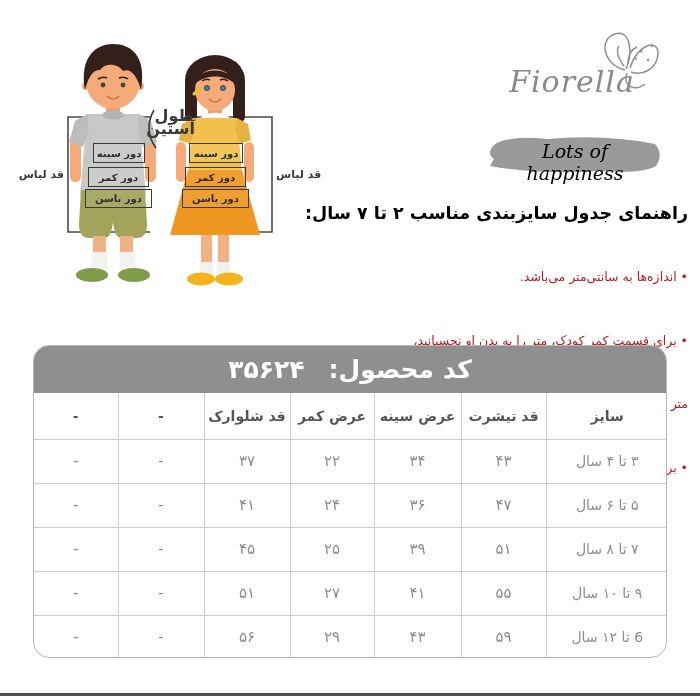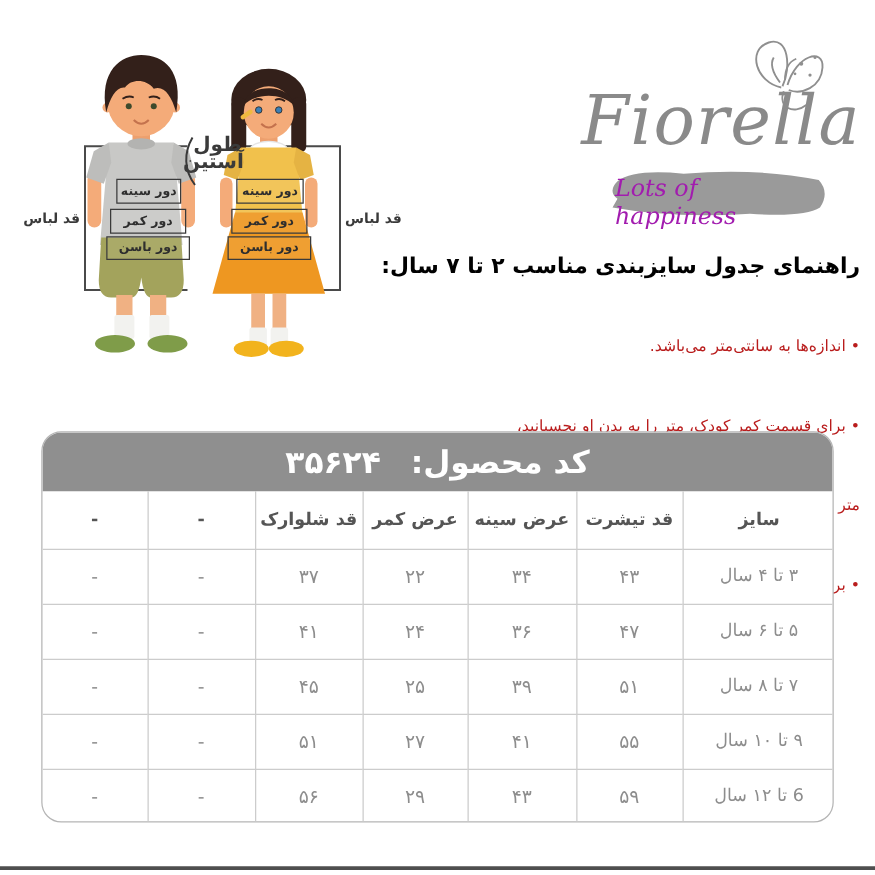--- a/index.html
+++ b/index.html
@@ -13,25 +13,25 @@
   .mbox { position:absolute; border:1.5px solid #3a3a3a; background:rgba(255,255,255,0.08);
           display:flex; align-items:center; justify-content:center;
           font-size:10px; font-weight:bold; color:#2e2e2e; direction:rtl; }
   .side-label { position:absolute; font-size:11px; font-weight:bold; color:#3a3a3a; direction:rtl;margin-top:12px; }
   #sleeve-label { position:absolute; left:153px; top:109px; width:42px; text-align:center;
                   font-size:16px; font-weight:bold; color:#3a3a3a; line-height:13px; direction:rtl; }
 
   
   #brand-name { left:465px; top:64px; width:214px; text-align:center;
                 font-family:"DejaVu Serif", serif; font-style:italic;
-                font-size:55px; color:#8a8a8a; letter-spacing:1px; }
+                font-size:30px; color:#8a8a8a; letter-spacing:1px; }
   #banner { left:485px; top:133px; width:180px; height:44px; }
-  #banner-text { left:492px; top:140px; width:166px; 
+  #banner-text { left:492px; top:140px; width:166px; text-align:center;
                  font-family:"DejaVu Serif", serif; font-style:italic;
-                 font-size:19px; color:#a21caf; }
+                 font-size:19px; color:#000000; }
 
   
   #guide { right:12px; top:203px; width:420px; text-align:right; direction:rtl; }
   #guide-title { font-size:17.5px; font-weight:bold; color:#000000; margin-bottom:15px; }
   .guide-line { font-size:12.5px; color:#b91c1c; line-height:19.5px;margin-top:44px; }
 
   
   #table-wrap { left:33px; top:345px; width:634px; height:313px;
                 border:1px solid #b5b5b5; border-radius:16px; overflow:hidden; background:#fff; }
   #code-band { height:47px; background:#8f8f8f; color:#fff; display:flex;

